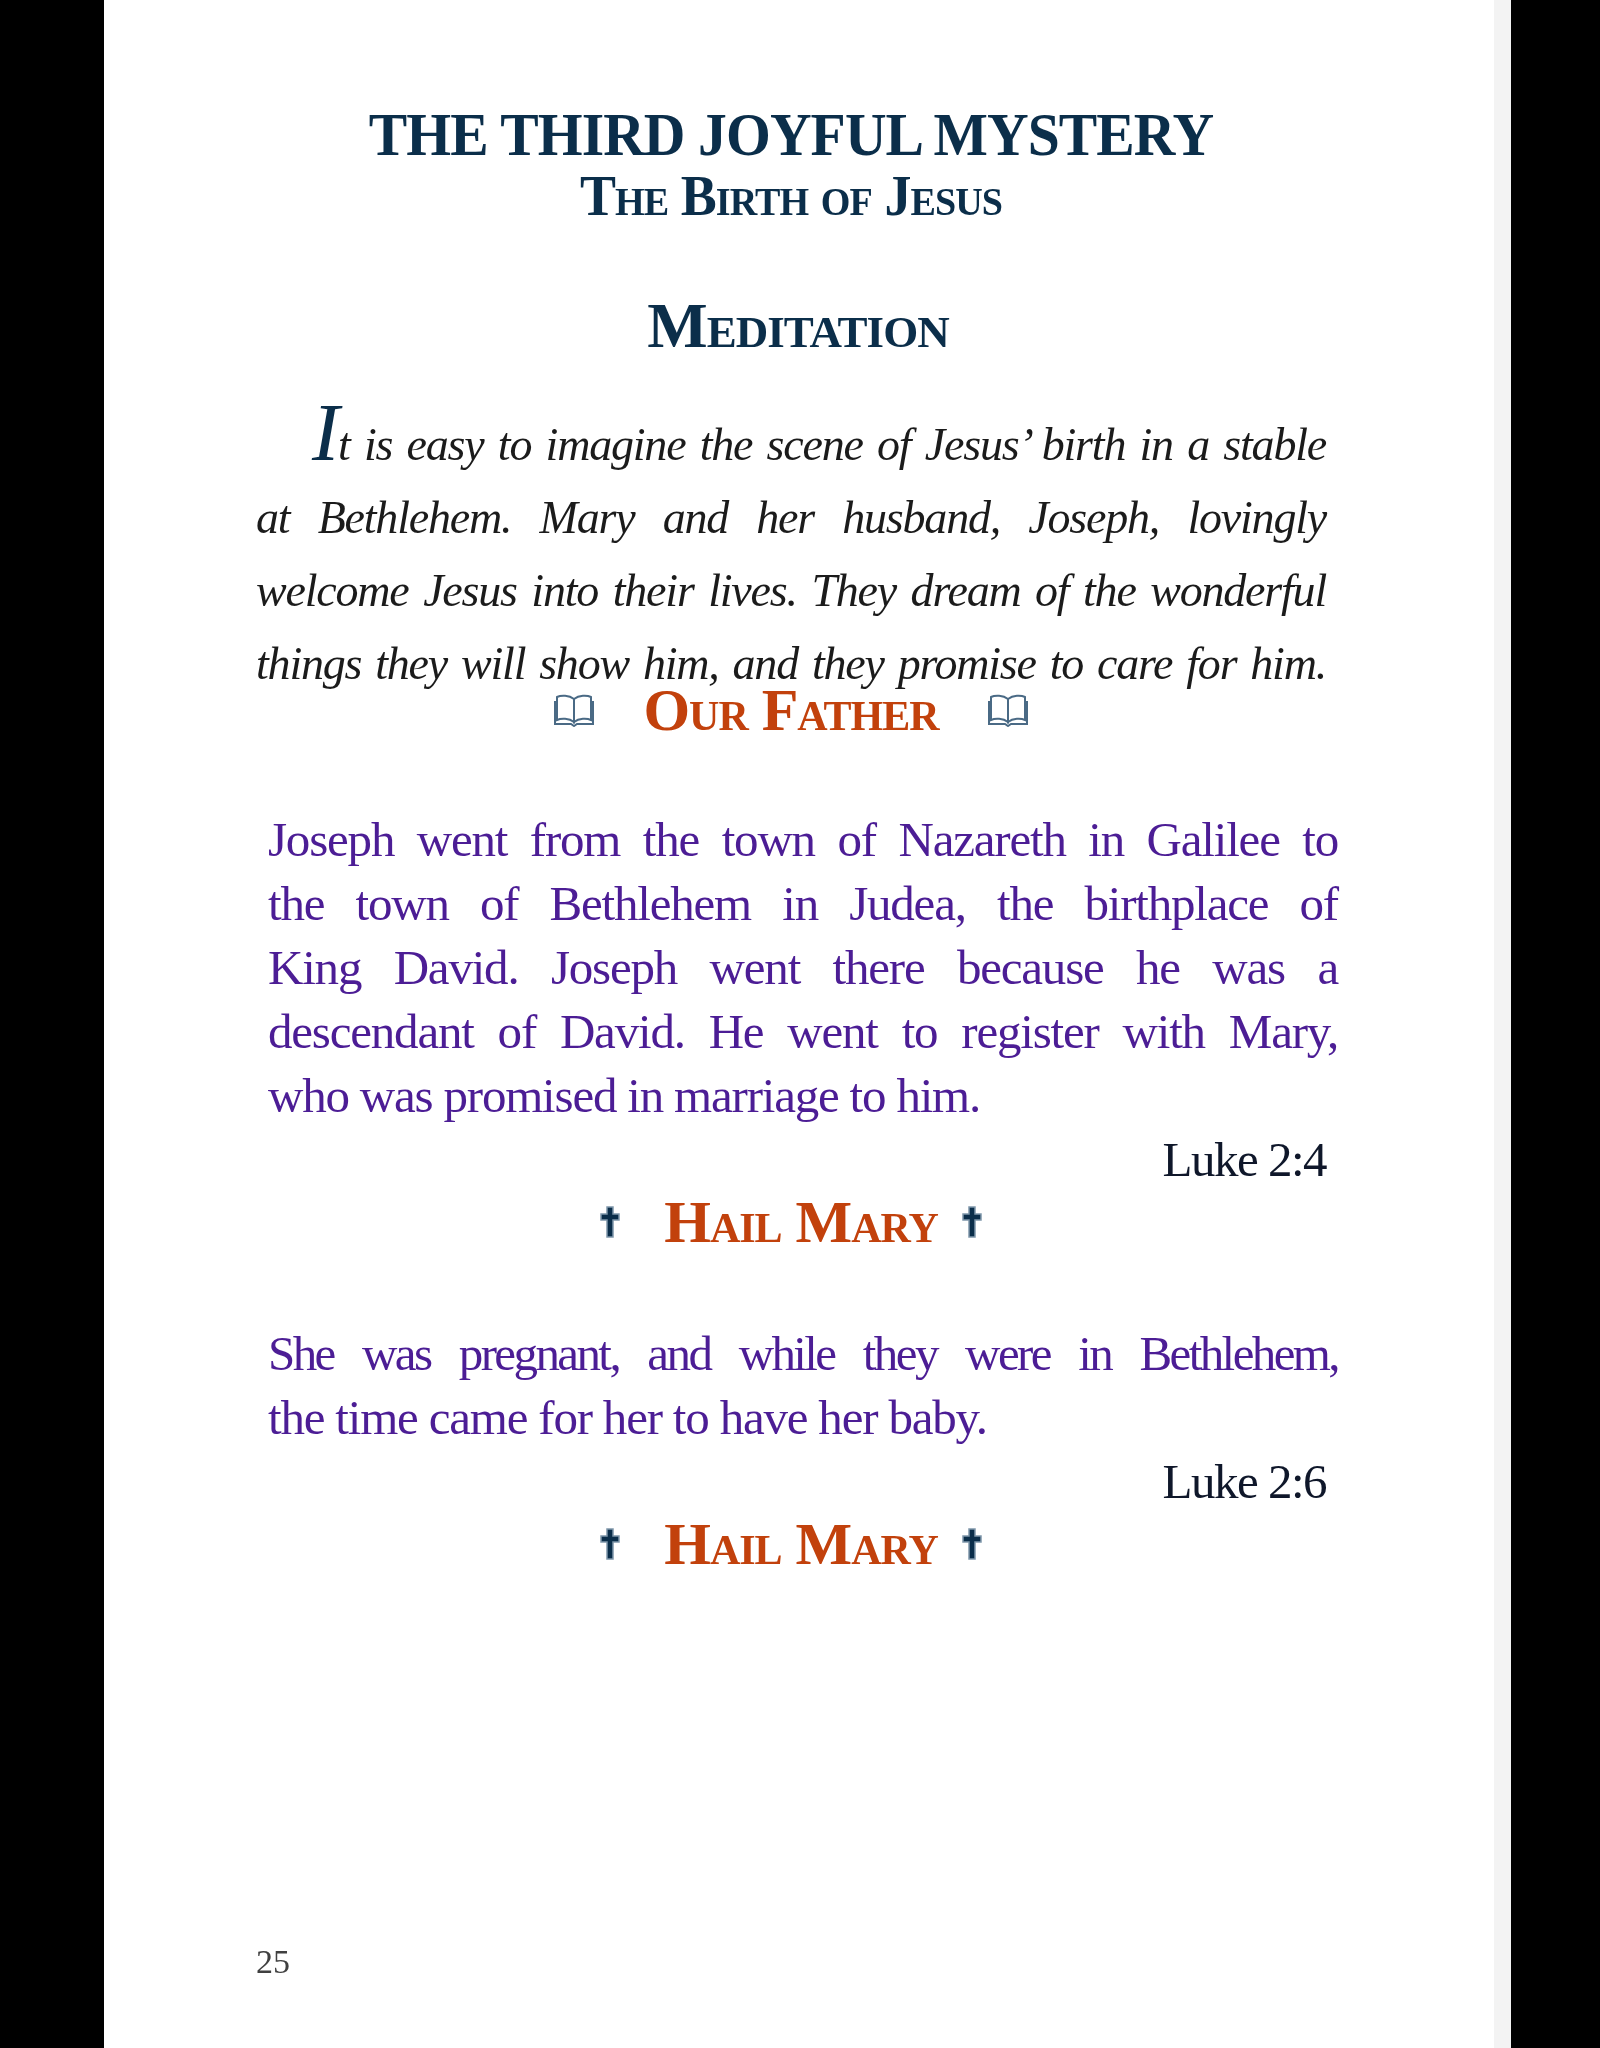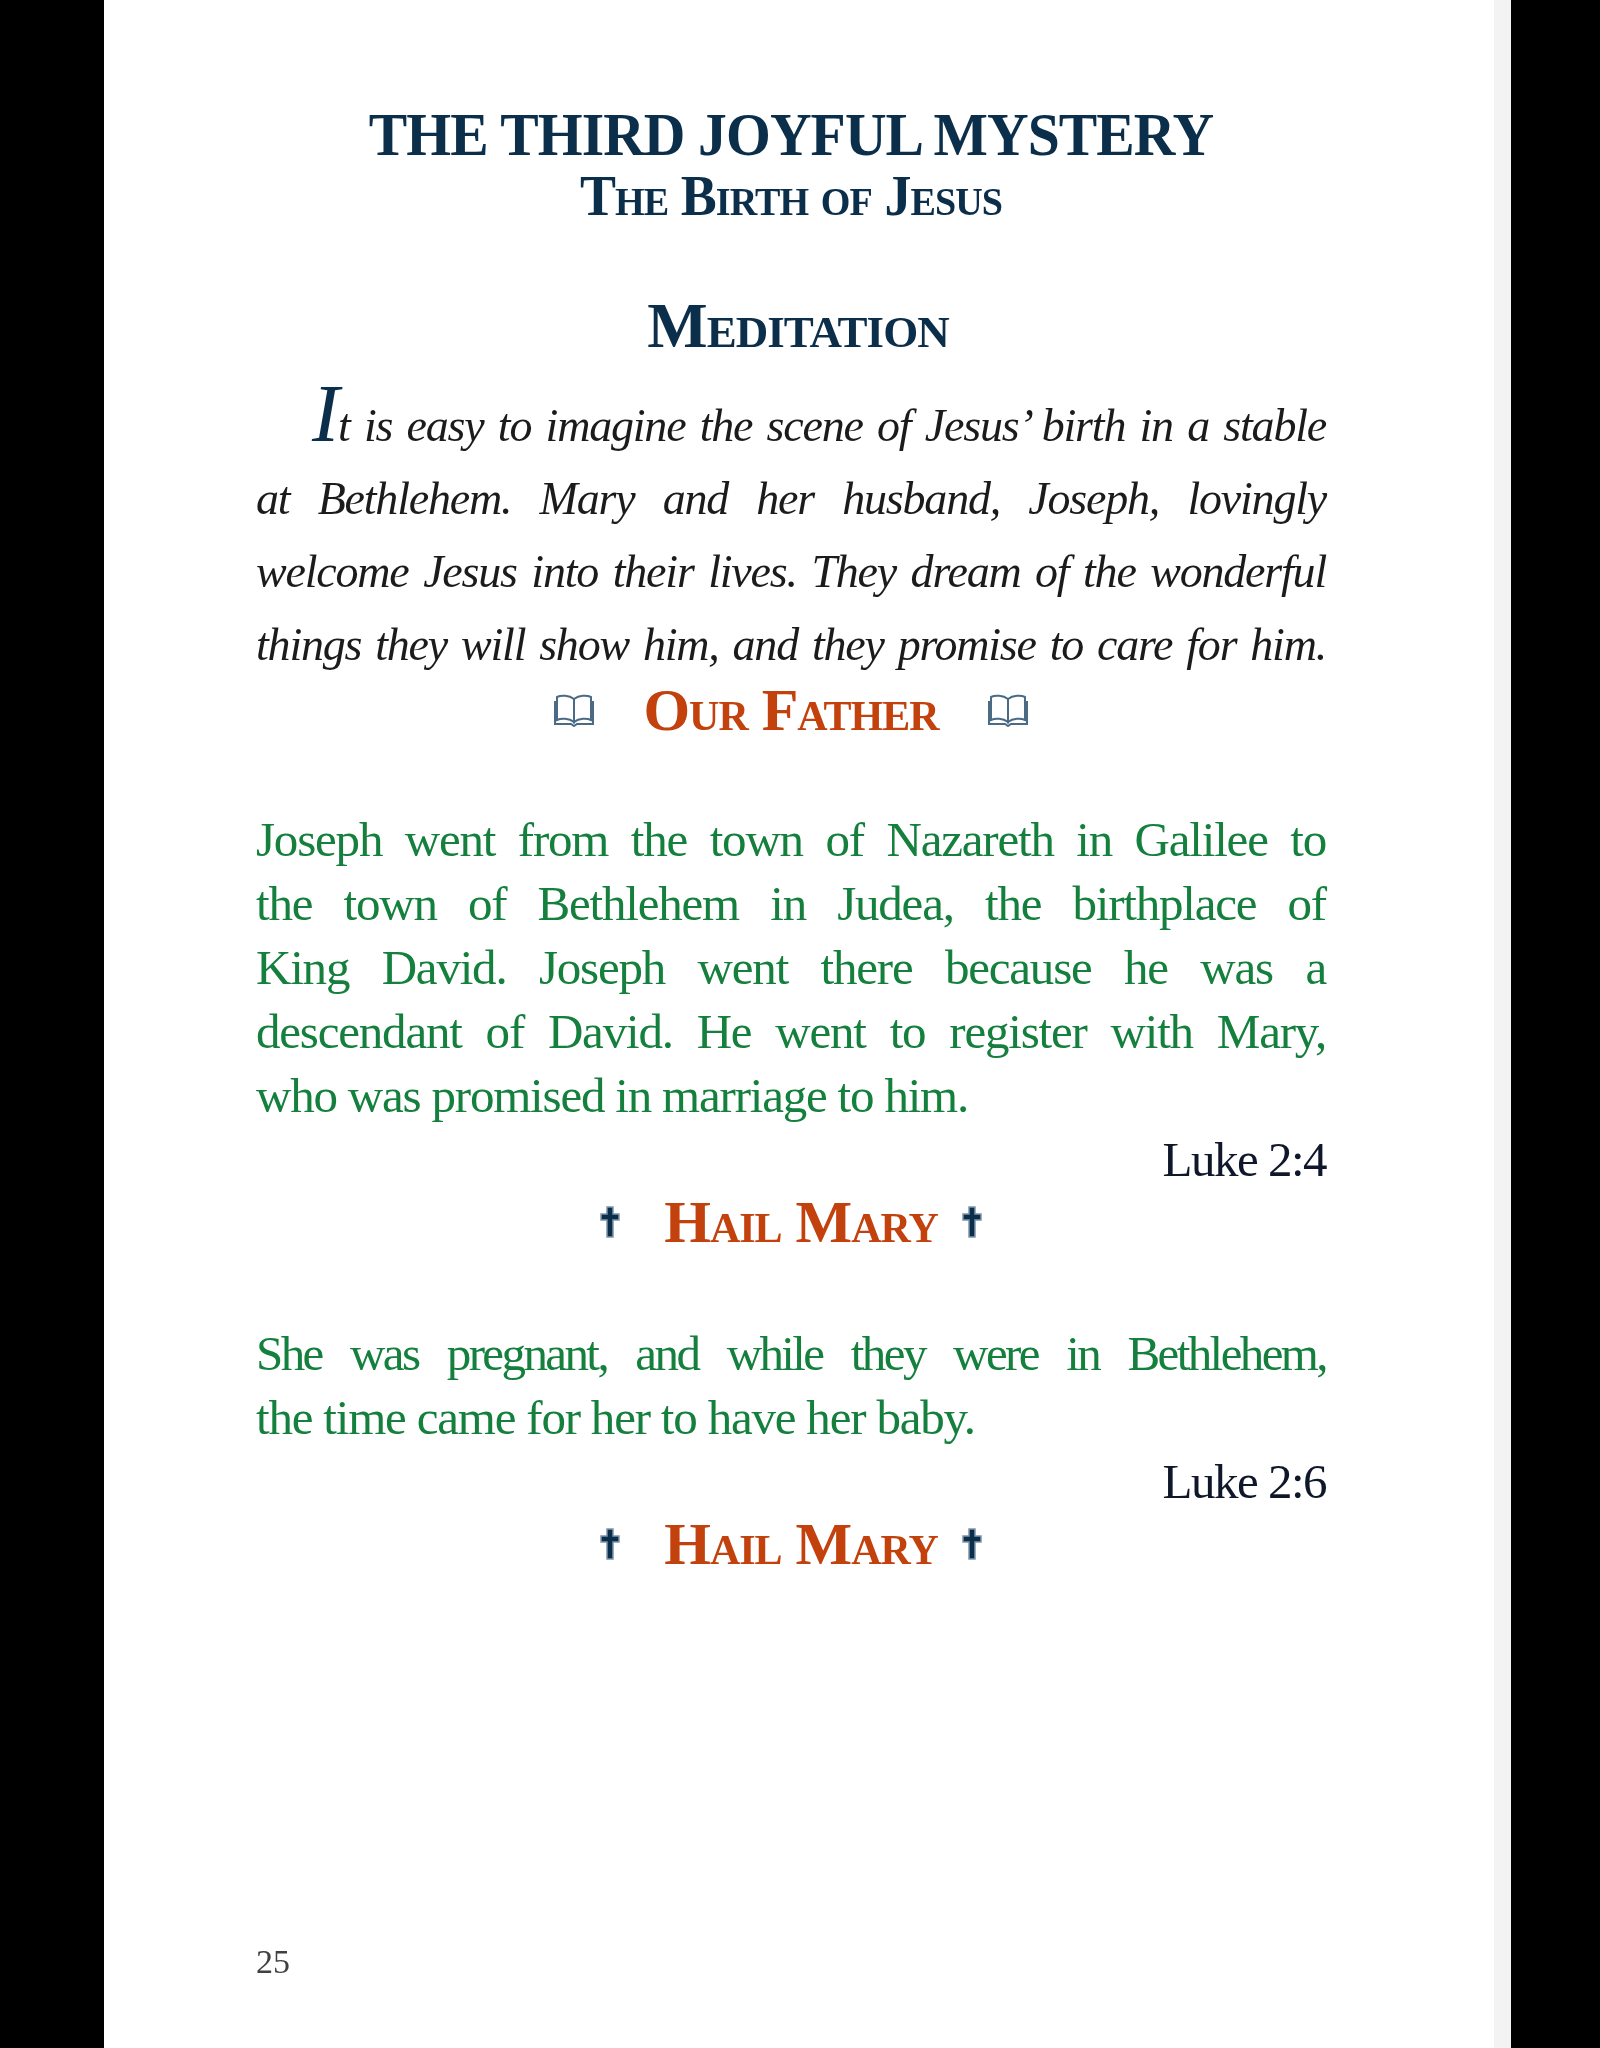--- a/index.html
+++ b/index.html
@@ -26,21 +26,21 @@
     .title-sub {
       position: absolute; left: 0; width: 1070px; top: 162px;
       font-size: 58px; line-height: 68px; font-variant: small-caps;
       transform: scaleX(0.93);
     }
     .meditation-heading {
       position: absolute; left: 7px; width: 1070px; top: 292px;
       font-size: 64px; line-height: 68px; font-variant: small-caps;
     }
     .meditation-text {
-      position: absolute; left: 0; width: 1070px; top: 389px;
+      position: absolute; left: 0; width: 1070px; top: 408px;
       font-family: "Liberation Serif", "DejaVu Serif", serif; font-style: italic;
       font-size: 46px; line-height: 73px; color: #1b1b1b; text-align: justify;
       text-align-last: justify; letter-spacing: -1.2px;
     }
     .meditation-text .line { display: block; text-align: justify; text-align-last: justify; }
     .drop-i {
       font-size: 82px; color: #0b2e4a; font-style: italic; line-height: 40px;
       margin-left: 56px; vertical-align: baseline;
     }
     .prayer-heading {
@@ -52,23 +52,23 @@
       color: #c2410c; font-size: 60px; font-variant: small-caps; line-height: 64px;
       letter-spacing: -1px;
     }
     .book-icon { width: 42px; height: 34px; margin: 0 48px; display: inline-block; }
     .cross-icon { width: 20px; height: 32px; margin: 0 44px 0 0; display: inline-block; }
     .cross-icon.right { margin: 0 0 0 24px; }
     .our-father { top: 678px; }
     .hail-mary-1 { top: 1190px; }
     .hail-mary-2 { top: 1512px; }
     .scripture {
-      position: absolute; left: 0; width: 1070px;
+      position: absolute; left: 12px; width: 1070px;
       font-family: "Liberation Serif", "DejaVu Serif", serif;
-      font-size: 49px; line-height: 64px; color: #15803d; letter-spacing: -1.2px;
+      font-size: 49px; line-height: 64px; color: #4c1d95; letter-spacing: -1.2px;
     }
     .scripture .line { display: block; text-align: justify; text-align-last: justify; white-space: nowrap; }
     .scripture .line.last { text-align-last: left; }
     .verse-1 { top: 808px; }
     .verse-2 { top: 1322px; }
     .citation {
       position: absolute; right: 0; width: 400px; text-align: right;
       font-family: "Liberation Serif", "DejaVu Serif", serif;
       font-size: 49px; line-height: 64px; color: #0f172a; letter-spacing: -1.5px;
     }

